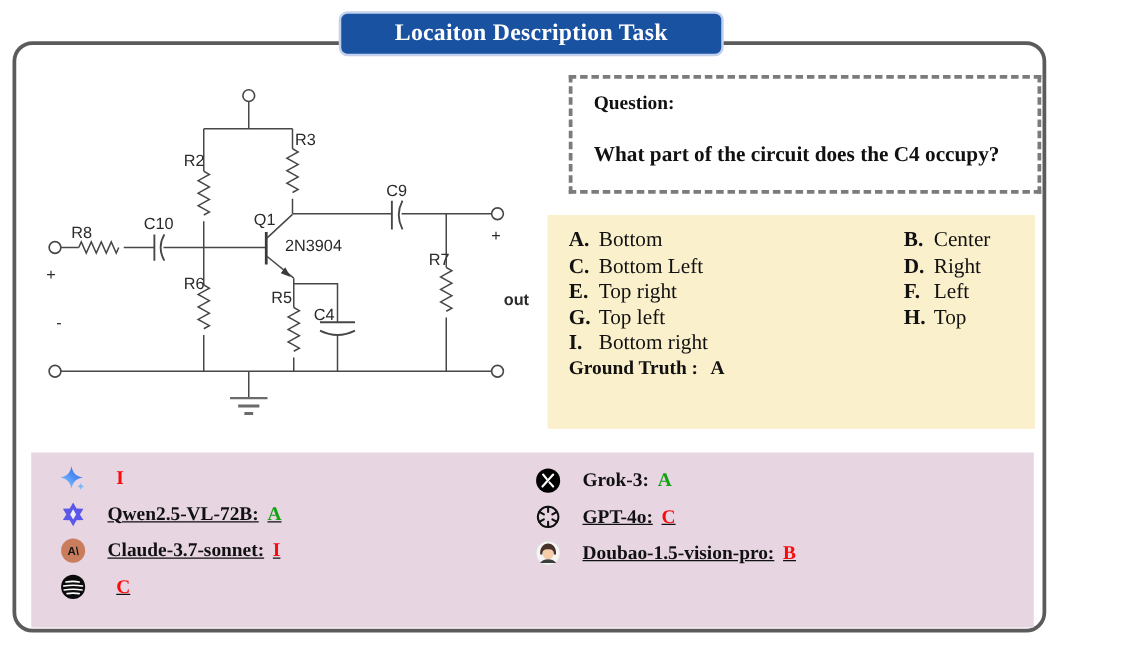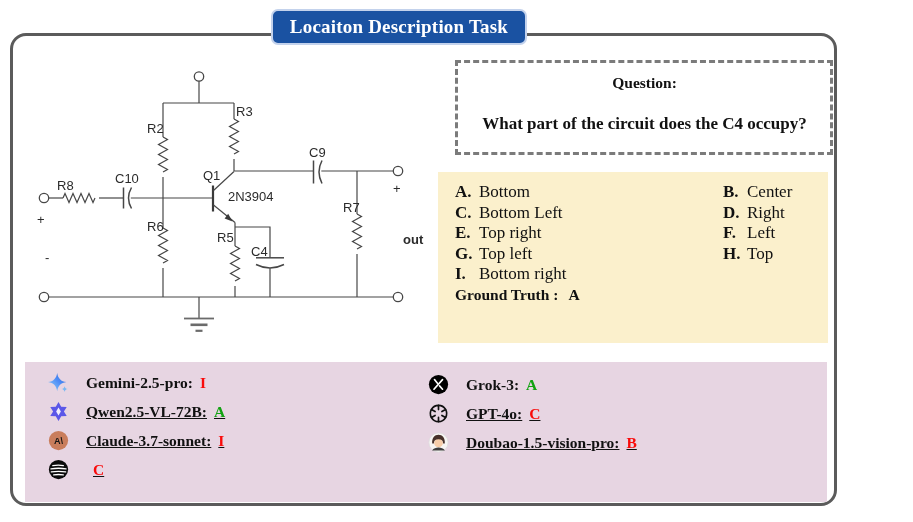--- a/index.html
+++ b/index.html
@@ -5,29 +5,29 @@
   html,body{margin:0;padding:0;}
   body{
     width:913px;height:522px;position:relative;background:#ffffff;overflow:hidden;
     font-family:"Liberation Serif","DejaVu Serif",serif;color:#111;
   }
   .outer-frame{
     position:absolute;left:10px;top:33px;width:827px;height:473px;
     border:3px solid #5b5b5b;border-radius:16px;background:#fff;box-sizing:border-box;
   }
   .title-banner{
-    position:absolute;left:271px;top:9px;width:256px;height:36px;z-index:5;
+    position:absolute;left:271px;top:9px;width:308px;height:36px;z-index:5;
     background:#1a52a2;border-radius:7px;border:2px solid #c3d2ec;
     display:flex;align-items:center;justify-content:center;box-sizing:border-box;
   }
   .title-banner span{color:#fff;font-weight:bold;font-size:19px;letter-spacing:.2px;}
   
   .question-box{
     position:absolute;left:455px;top:60px;width:378px;height:95px;
-    border:3px dashed #7b7b7b;box-sizing:border-box;padding:11px 16px 0 17px;background:#fff;text-align:center;
+    border:3px dashed #7b7b7b;box-sizing:border-box;padding:11px 16px 0 17px;background:#fff;
   }
   .q-heading{font-weight:bold;font-size:15.5px;}
   .q-text{font-weight:bold;font-size:17px;margin-top:22px;}
   
   .options-box{
     position:absolute;left:438px;top:172px;width:390px;height:171px;
     background:#fbf0cc;box-sizing:border-box;padding:10px 8px 0 17px;
   }
   .o-heading{font-weight:bold;font-size:15.5px;margin-bottom:13px;}
   .options-grid{display:grid;grid-template-columns:268px 1fr;font-size:17px;line-height:20.6px;}
@@ -169,21 +169,20 @@
             <linearGradient id="gemgrad" x1="0" y1="1" x2="1" y2="0">
               <stop offset="0" stop-color="#9bd7f7"></stop>
                 <stop offset="0.55" stop-color="#4e8df7"></stop>
                 <stop offset="1" stop-color="#2d66d8"></stop>
             </linearGradient>
           </defs>
           <path d="M10.5 1 C11.5 7.3 14.8 10.6 21 11.5 C14.8 12.4 11.5 15.7 10.5 22 C9.5 15.7 6.2 12.4 0 11.5 C6.2 10.6 9.5 7.3 10.5 1 Z" fill="url(#gemgrad)"></path>
           <path d="M19 16.2 c.35 1.9 1.5 3 3.3 3.3 c-1.8.3-2.95 1.4-3.3 3.3 c-.35-1.9-1.5-3-3.3-3.3 c1.8-.3 2.95-1.4 3.3-3.3 Z" fill="#79b8f3"></path>
         </svg>
       </span>
-      <span class="model-name">Gemini-2.5-pro:</span>
       <span class="model-answer" style="color: rgb(249, 11, 11);">I</span>
     </div>
 
     <div class="result-row">
       <span class="result-icon">
         <svg viewBox="0 0 24 24">
           <path d="M12 1.2 L15.1 6.6 L21.4 6.8 L18.2 12 L21.4 17.2 L15.1 17.4 L12 22.8 L8.9 17.4 L2.6 17.2 L5.8 12 L2.6 6.8 L8.9 6.6 Z" fill="#5b57e8"></path>
           <path d="M12 7.4 L14.7 12 L12 16.6 L9.3 12 Z" fill="#ffffff" opacity="0.9"></path>
         </svg>
       </span>

